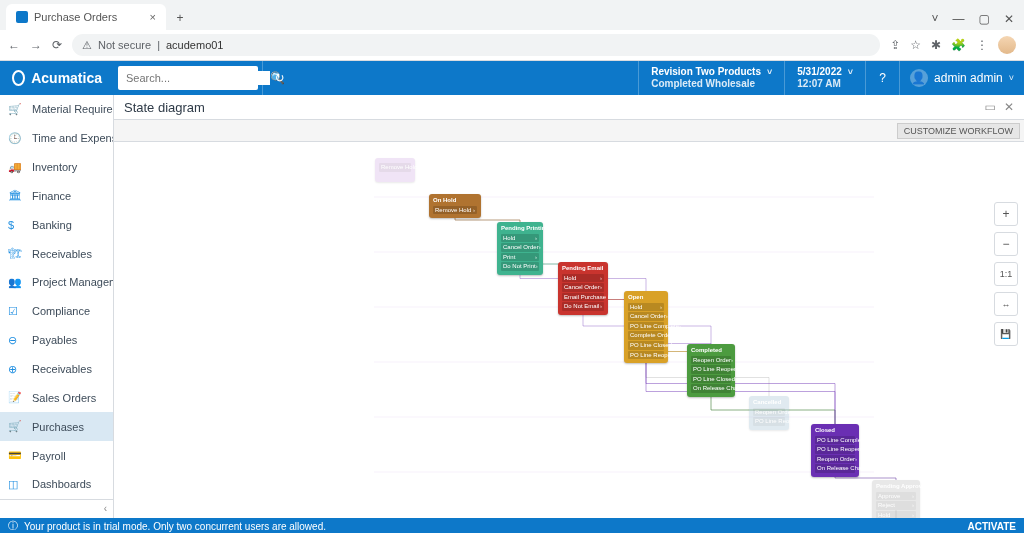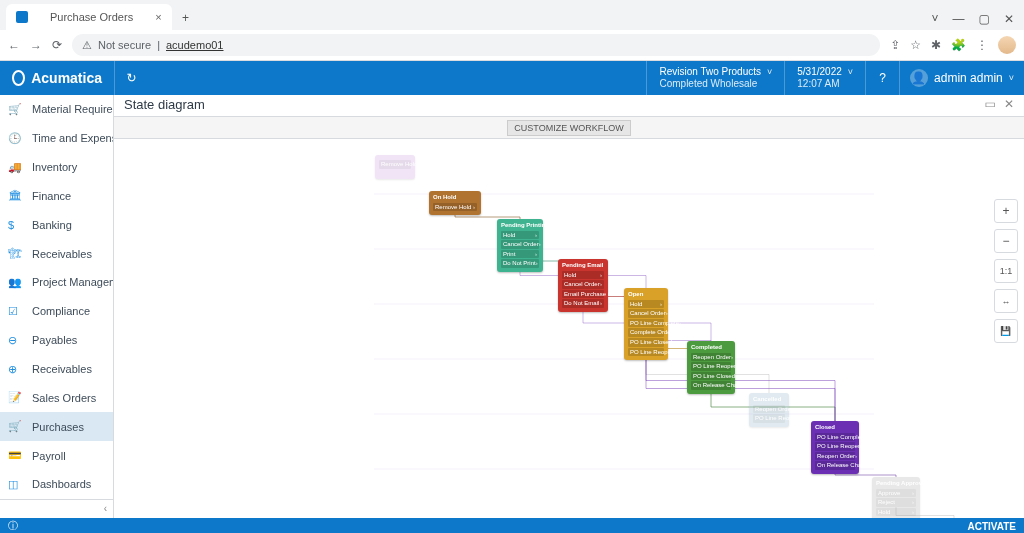--- a/index.html
+++ b/index.html
@@ -9,60 +9,60 @@
     --side-text:#3d4b59;
     --active:#d9e8f3;
   }
   *{box-sizing:border-box;font-family:"Segoe UI",Arial,sans-serif;}
   body{margin:0;background:#fff;font-size:12px;color:#333;}
   svg{display:block;}
 
   
   .chrome-top{background:#f1f3f4;border-bottom:1px solid #dadce0;}
   .tabbar{display:flex;align-items:flex-end;height:30px;padding-top:4px;padding-left:6px;gap:2px;}
-  .btab{display:flex;align-items:center;gap:22px;height:26px;padding:0 10px;background:#fff;border-radius:6px 6px 0 0;font-size:11px;color:#555;min-width:160px;}
+  .btab{display:flex;align-items:center;gap:6px;height:26px;padding:0 10px;background:#fff;border-radius:6px 6px 0 0;font-size:11px;color:#555;min-width:160px;}
   .btab .fav{width:12px;height:12px;border-radius:2px;background:#0d78c9;}
   .btab .x{margin-left:auto;color:#666;}
   .newtab{width:24px;height:24px;display:flex;align-items:center;justify-content:center;color:#555;}
   .winctrl{margin-left:auto;display:flex;gap:14px;padding:4px 10px;color:#555;font-size:12px;align-items:center;}
   .addrbar{display:flex;align-items:center;height:30px;padding:0 8px;background:#fff;gap:10px;color:#5f6368;font-size:12px;}
   .addrbar .nav{display:flex;gap:10px;align-items:center;}
   .addrbar .addr{flex:1;background:#f1f3f4;border-radius:12px;height:22px;display:flex;align-items:center;padding:0 10px;gap:6px;color:#5f6368;font-size:11px;}
   .addrbar .right{display:flex;gap:10px;align-items:center;}
   .avatar{width:18px;height:18px;border-radius:50%;background:linear-gradient(#f5d6b3,#e3b98b);}
 
   
   .appbar{display:flex;align-items:stretch;height:34px;background:var(--blue);color:#fff;}
   .brand{display:flex;align-items:center;gap:6px;padding:0 12px;font-size:14px;font-weight:600;width:114px;}
   .brand .logo{width:16px;height:16px;border-radius:50%;border:2px solid #fff;}
   .searchwrap{display:flex;align-items:center;padding:4px;}
   .searchbox{display:flex;align-items:center;background:#fff;border-radius:2px;height:24px;width:140px;padding:0 6px;}
   .searchbox input{border:none;outline:none;font-size:11px;flex:1;color:#333;}
   .searchbox .mag{color:#666;}
   .iconbtn{width:34px;display:flex;align-items:center;justify-content:center;border-left:1px solid rgba(255,255,255,.25);}
   .spacer{flex:1;}
-  .hdrblock{display:flex;flex-direction:column;justify-content:center;padding:0 12px;border-left:1px solid rgba(255,255,255,.25);font-size:10px;line-height:1.2;}
+  .hdrblock{display:flex;flex-direction:column;justify-content:center;padding:0 12px;border-left:1px solid rgba(255,255,255,.25);font-size:10px;line-height:1.2;font-weight:bold;}
   .hdrblock .row1{display:flex;gap:6px;align-items:center;}
   .chev{font-size:9px;opacity:.9;}
   .userblk{display:flex;align-items:center;gap:6px;padding:0 10px;border-left:1px solid rgba(255,255,255,.25);}
   .userblk .uicon{width:18px;height:18px;border-radius:50%;background:rgba(255,255,255,.3);display:flex;align-items:center;justify-content:center;}
 
   
   .shell{display:flex;height:calc(533px - 30px - 30px - 34px - 16px);} 
   .sidebar{width:114px;border-right:1px solid var(--border);background:#fff;display:flex;flex-direction:column;overflow:hidden;}
   .sideitem{display:flex;align-items:center;gap:8px;height:30px;padding:0 8px;font-size:11px;color:var(--side-text);cursor:pointer;white-space:nowrap;overflow:hidden;text-overflow:ellipsis;}
   .sideitem.active{background:var(--active);}
   .sideitem .sicon{width:16px;flex:none;color:#1d8de0;}
   .sidebar .collapse{margin-top:auto;border-top:1px solid var(--border);height:20px;display:flex;align-items:center;justify-content:flex-end;padding-right:6px;color:#888;font-size:10px;}
 
   .main{flex:1;display:flex;flex-direction:column;background:#fff;position:relative;}
-  .pagehead{display:flex;align-items:flex-start;height:22px;padding:2px 10px;border-bottom:1px solid var(--border);}
+  .pagehead{display:flex;align-items:center;height:22px;padding:12px 10px;border-bottom:1px solid var(--border);}
   .pagehead .title{font-size:13px;color:#2e3a47;}
   .pagehead .right{margin-left:auto;display:flex;gap:8px;color:#888;}
-  .toolbar{display:flex;justify-content:center;align-items:center;height:22px;padding:0 4px;background:#f5f5f5;border-bottom:1px solid var(--border);}
+  .toolbar{display:flex;justify-content:flex-end;align-items:center;height:22px;padding:0 4px;background:#f5f5f5;border-bottom:1px solid var(--border);}
   .cust-btn{background:#e6e6e6;border:1px solid #ccc;font-size:9px;padding:2px 6px;color:#555;cursor:pointer;}
 
   .canvas{flex:1;position:relative;background:#fff;overflow:hidden;}
   .ctrlstack{position:absolute;right:6px;top:60px;display:flex;flex-direction:column;gap:6px;}
   .ctrl{width:24px;height:24px;border:1px solid var(--border);border-radius:3px;background:#fff;display:flex;align-items:center;justify-content:center;font-size:12px;color:#555;cursor:pointer;}
   .ctrl.small{font-size:9px;}
 
   
   .diag{position:absolute;inset:0;}
   .node{position:absolute;border-radius:3px;color:#fff;font-size:6px;line-height:1.1;padding:3px 4px;box-shadow:0 1px 2px rgba(0,0,0,.25);}
@@ -98,37 +98,43 @@
   <div class="addrbar">
     <div class="nav">
       <span>←</span>
       <span>→</span>
       <span>⟳</span>
     </div>
     <div class="addr">
       <span>⚠</span>
       <span>Not secure</span>
       <span>|</span>
-      <span style="color:#333;text-decoration:underline;">acudemo01</span>
+      <span style="color:#333;">acudemo01</span>
     </div>
     <div class="right">
       <span>⇪</span>
       <span>☆</span>
       <span>✱</span>
       <span>🧩</span>
       <span>⋮</span>
       <span class="avatar"></span>
     </div>
   </div>
 </div>
 
 <div class="appbar">
   <div class="brand">
     <span class="logo"></span>
     <span>Acumatica</span>
+  </div>
+  <div class="searchwrap">
+    <div class="searchbox">
+      <input type="text" placeholder="Search..." style="">
+      <span class="mag">🔍</span>
+    </div>
   </div>
   <div class="iconbtn">↻</div>
   <div class="spacer"></div>
   <div class="hdrblock">
     <div class="row1">
         <span>Revision Two Products</span>
         <span class="chev">˅</span>
       </div>
     <div style="opacity:.85;">Completed Wholesale</div>
   </div>
@@ -393,14 +399,15 @@
         <div class="ctrl small">1:1</div>
         <div class="ctrl small">↔</div>
         <div class="ctrl small">💾</div>
       </div>
     </div>
   </div>
 </div>
 
 <div class="trialbar">
   <span>ⓘ</span>
+  <span>Your product is in trial mode. Only two concurrent users are allowed.</span>
   <span class="act2">ACTIVATE</span>
 </div>
 
 </body></html>

